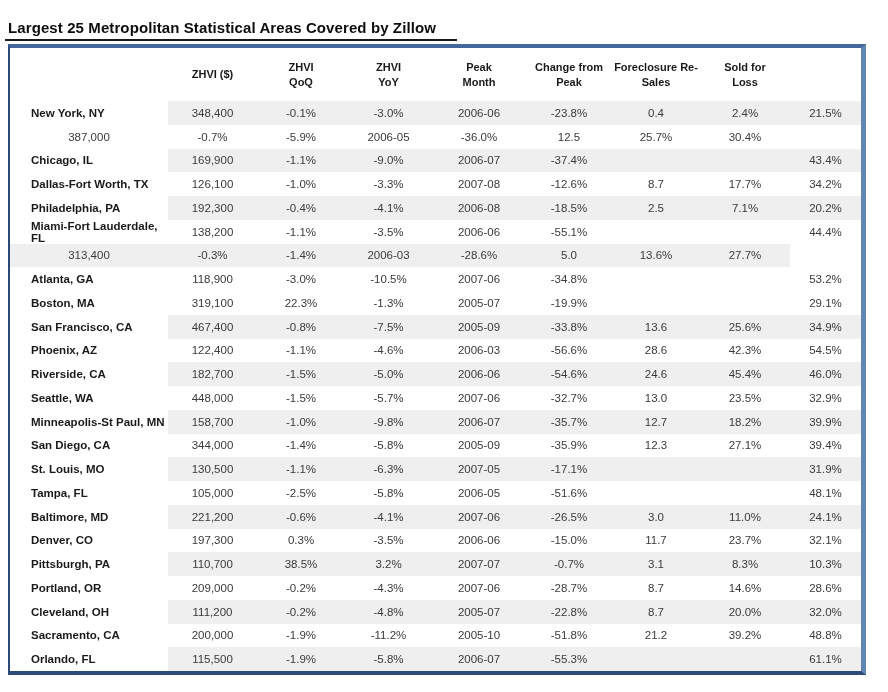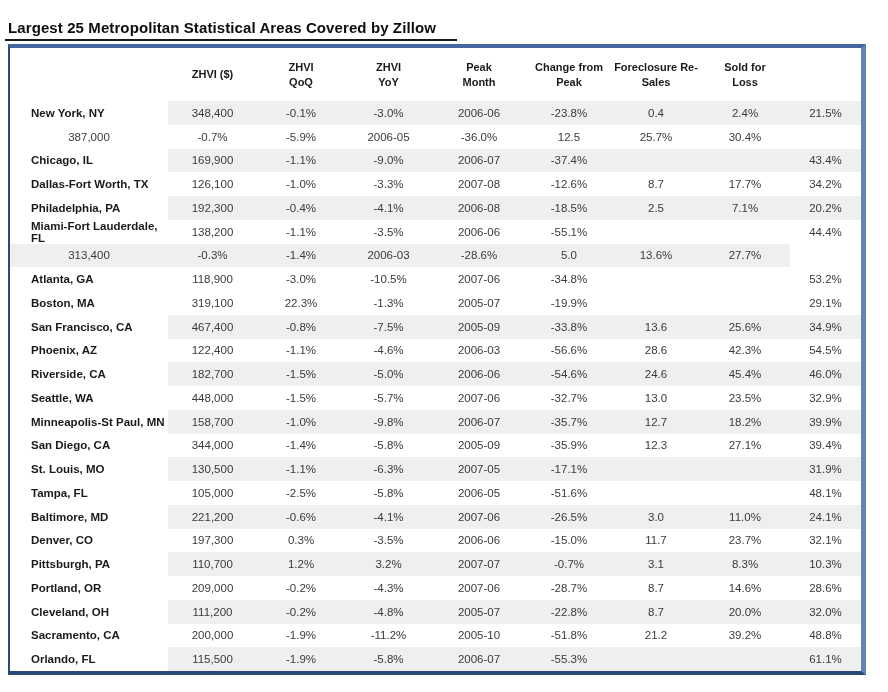--- a/index.html
+++ b/index.html
@@ -292,21 +292,21 @@
         <div class="c-data">-3.5%</div>
         <div class="c-data">2006-06</div>
         <div class="c-data">-15.0%</div>
         <div class="c-data">11.7</div>
         <div class="c-data">23.7%</div>
         <div class="c-data">32.1%</div>
       </div>
       <div class="row">
         <div class="c-name">Pittsburgh, PA</div>
         <div class="c-data shade">110,700</div>
-        <div class="c-data shade">1.2%</div>
+        <div class="c-data shade">38.5%</div>
         <div class="c-data shade">3.2%</div>
         <div class="c-data shade">2007-07</div>
         <div class="c-data shade">-0.7%</div>
         <div class="c-data shade">3.1</div>
         <div class="c-data shade">8.3%</div>
         <div class="c-data shade">10.3%</div>
       </div>
       <div class="row">
         <div class="c-name">Portland, OR</div>
         <div class="c-data">209,000</div>

